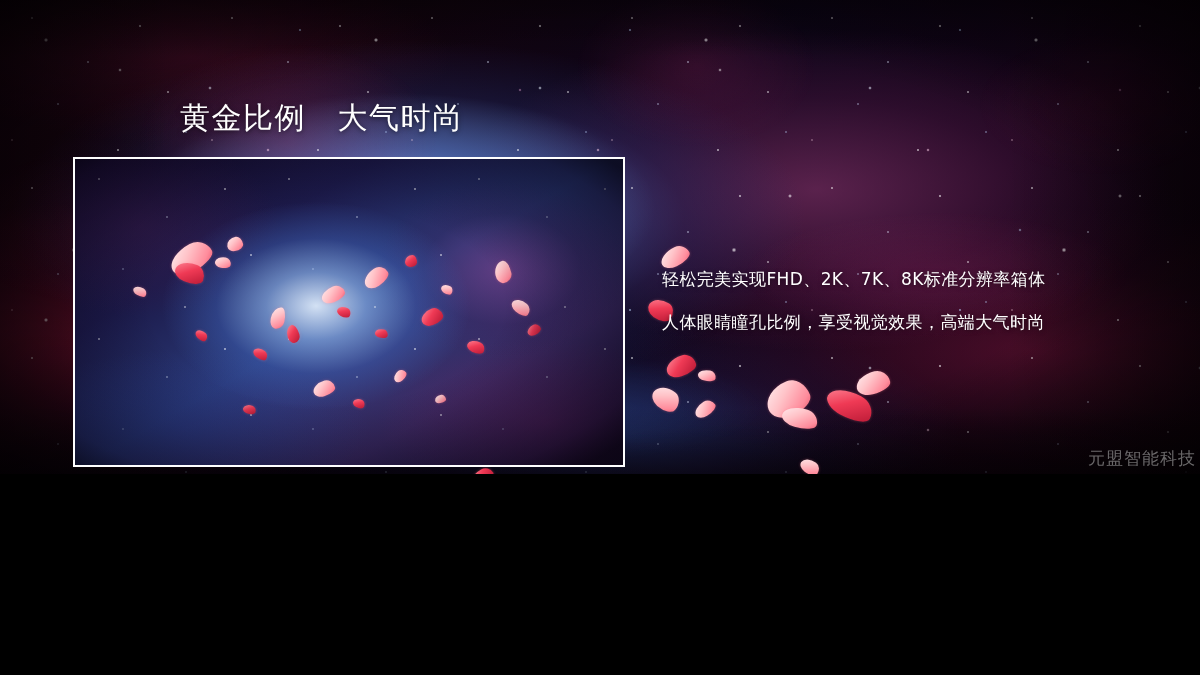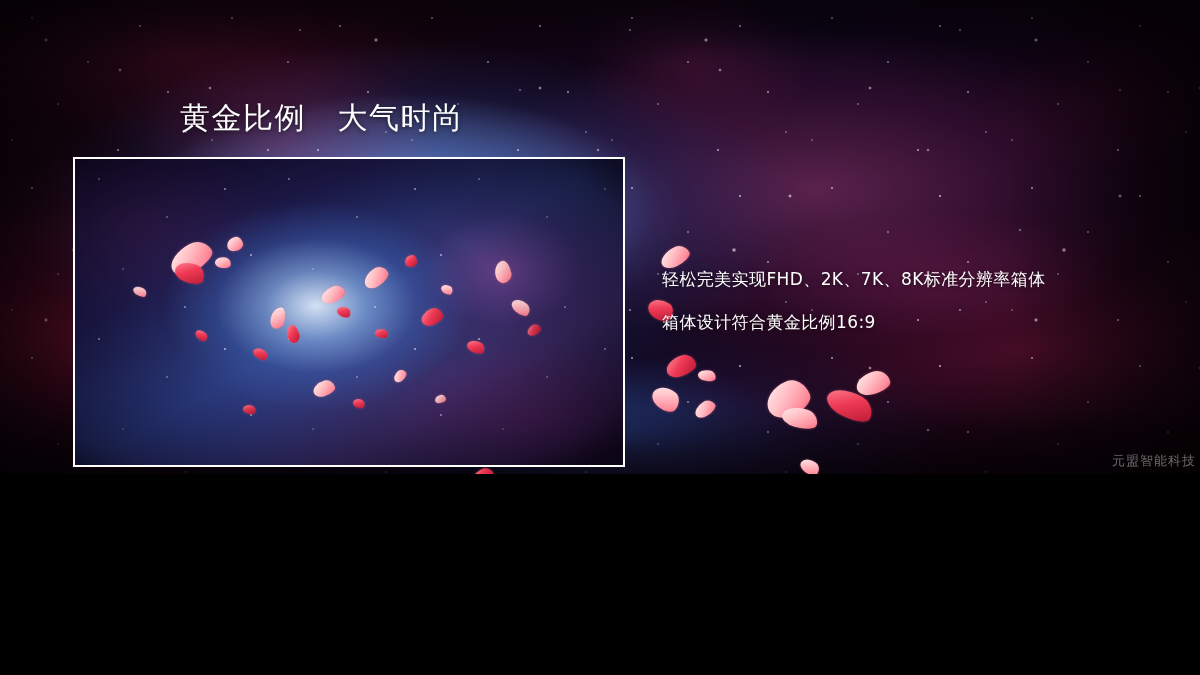--- a/index.html
+++ b/index.html
@@ -167,21 +167,21 @@
     line-height: 43px;
     color: #ffffff;
     white-space: nowrap;
     letter-spacing: .4px;
     text-shadow: 0 1px 4px rgba(0,0,0,0.5);
   }
   #watermark {
     position: absolute;
     right: 4px;
     bottom: 4px;
-    font-size: 13px;
+    font-size: 17px;
     letter-spacing: 1px;
     color: rgba(188,188,188,0.55);
   }
 </style>
 </head>
 <body>
 
 <div id="slide">
 
   <div class="bg-layer bg-base"></div>
@@ -236,18 +236,18 @@
         <div class="petal deep" style="left: 278px; top: 240px; width: 12px; height: 9px; transform: rotate(26deg);"></div>
         <div class="petal pale" style="left: 318px; top: 212px; width: 14px; height: 10px; transform: rotate(-40deg);"></div>
         <div class="petal deep" style="left: 168px; top: 246px; width: 13px; height: 9px; transform: rotate(18deg);"></div>
         <div class="petal pale" style="left: 360px; top: 236px; width: 11px; height: 8px; transform: rotate(-8deg);"></div>
       </div>
     <div class="frame-vign"></div>
   </div>
 
   <div id="body-copy">
     <div class="line">轻松完美实现FHD、2K、7K、8K标准分辨率箱体</div>
-    <div class="line">箱体设计符合黄金比例16:9</div>
+    <div class="line">人体眼睛瞳孔比例，享受视觉效果，高端大气时尚</div>
   </div>
 
   <div id="watermark">元盟智能科技</div>
 
 </div>
 
 </body></html>

